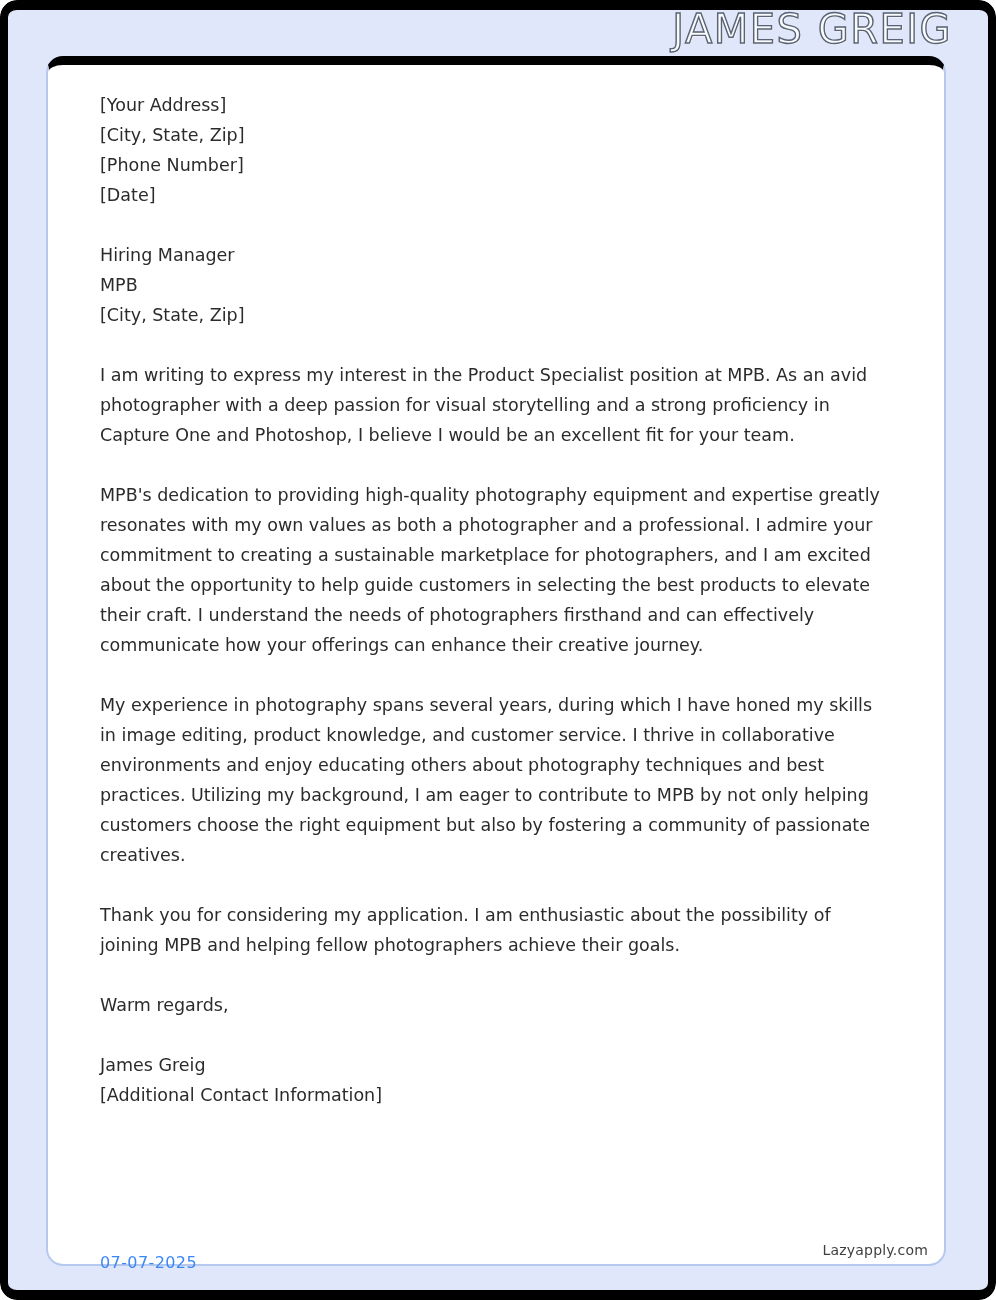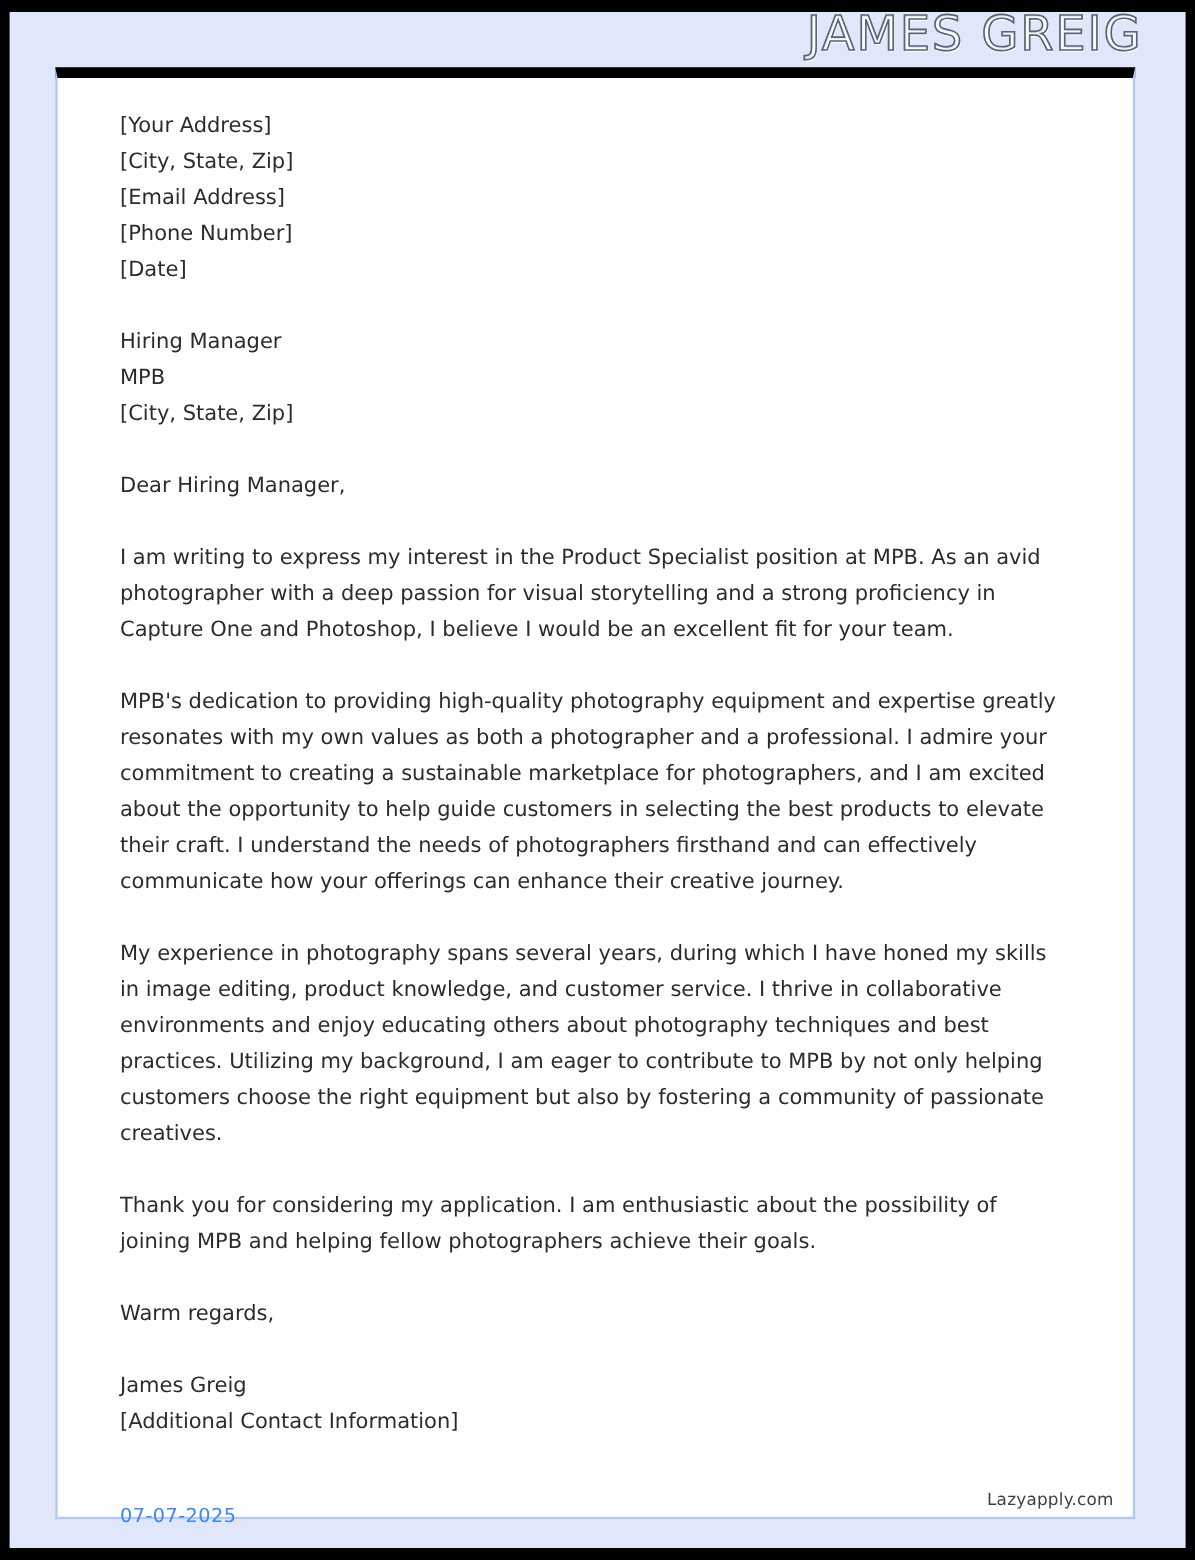--- a/index.html
+++ b/index.html
@@ -1,15 +1,15 @@
 <!DOCTYPE html>
 <html><head>
 <meta charset="utf-8">
 <style>
-  * { box-sizing: border-box; }
+  * { box-sizing: border-box; border-radius: 17px; }
   html, body {
     margin: 0;
     padding: 0;
     background: #ffffff;
   }
   body {
     font-family: "DejaVu Sans", sans-serif;
   }
 
   .page {
@@ -122,32 +122,30 @@
   </div>
 
   <div class="sheet">
     <div class="sheet-inner">
 
       <div class="letter-body">
 
         <div class="block">
           <span class="line">[Your Address]</span>
           <span class="line">[City, State, Zip]</span>
-          <span class="line">[Email Address]</span>
           <span class="line">[Phone Number]</span>
           <span class="line">[Date]</span>
         </div>
 
         <div class="block">
           <span class="line">Hiring Manager</span>
           <span class="line">MPB</span>
           <span class="line">[City, State, Zip]</span>
         </div>
 
-        <p class="para">Dear Hiring Manager,</p>
 
         <p class="para">I am writing to express my interest in the Product Specialist position at MPB. As an avid photographer with a deep passion for visual storytelling and a strong proficiency in Capture One and Photoshop, I believe I would be an excellent fit for your team.</p>
         <p class="para">MPB's dedication to providing high-quality photography equipment and expertise greatly resonates with my own values as both a photographer and a professional. I admire your commitment to creating a sustainable marketplace for photographers, and I am excited about the opportunity to help guide customers in selecting the best products to elevate their craft. I understand the needs of photographers firsthand and can effectively communicate how your offerings can enhance their creative journey.</p>
         <p class="para">My experience in photography spans several years, during which I have honed my skills in image editing, product knowledge, and customer service. I thrive in collaborative environments and enjoy educating others about photography techniques and best practices. Utilizing my background, I am eager to contribute to MPB by not only helping customers choose the right equipment but also by fostering a community of passionate creatives.</p>
         <p class="para">Thank you for considering my application. I am enthusiastic about the possibility of joining MPB and helping fellow photographers achieve their goals.</p>
 
         <p class="para">Warm regards,</p>
 
         <div class="block">
           <span class="line">James Greig</span>

